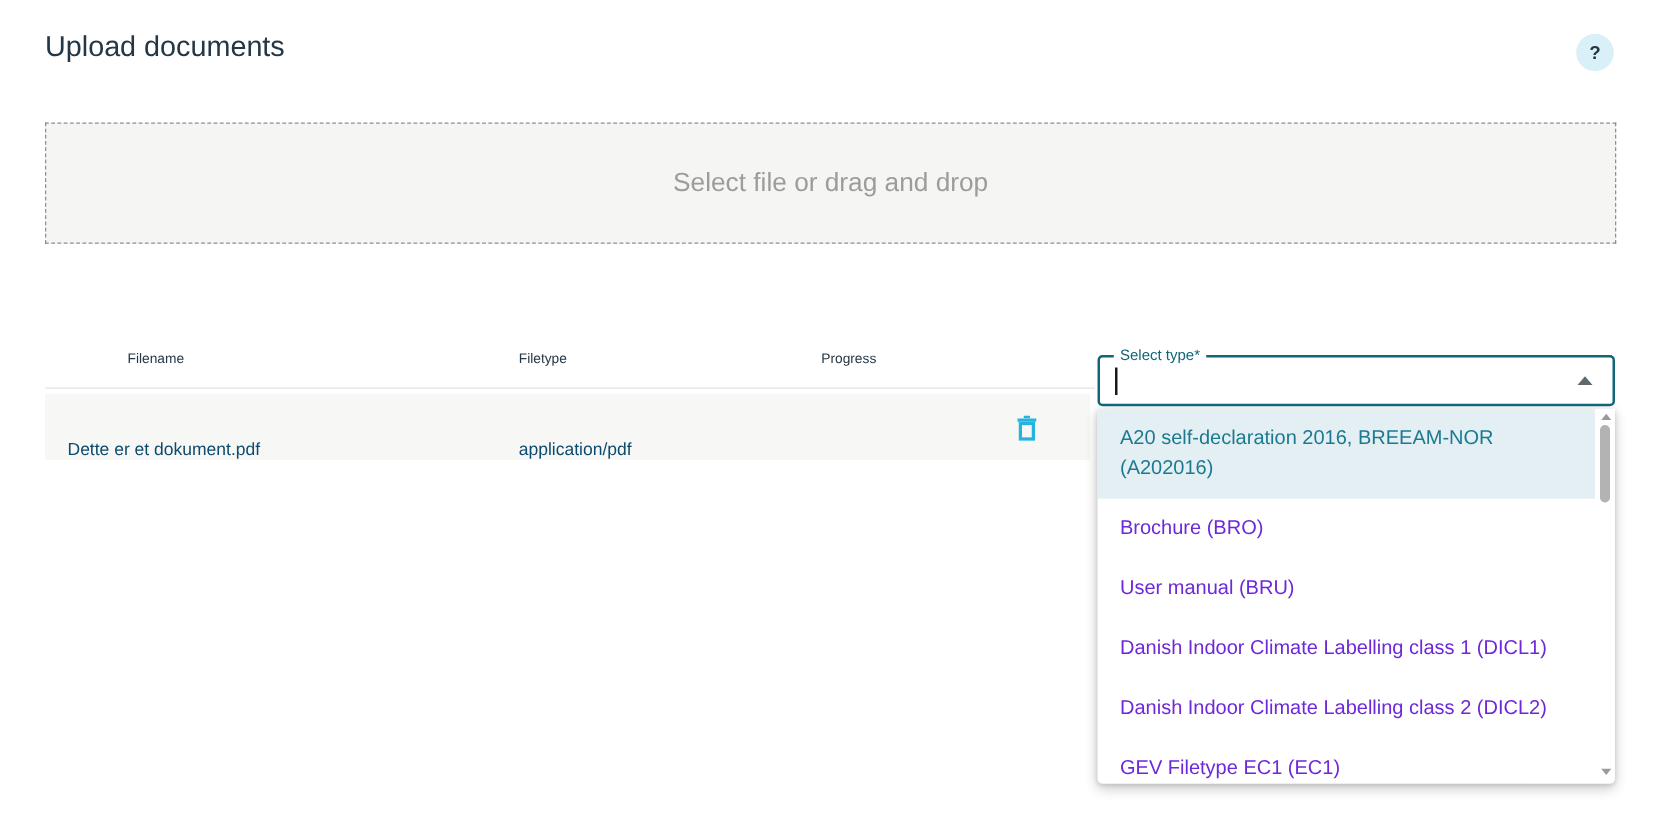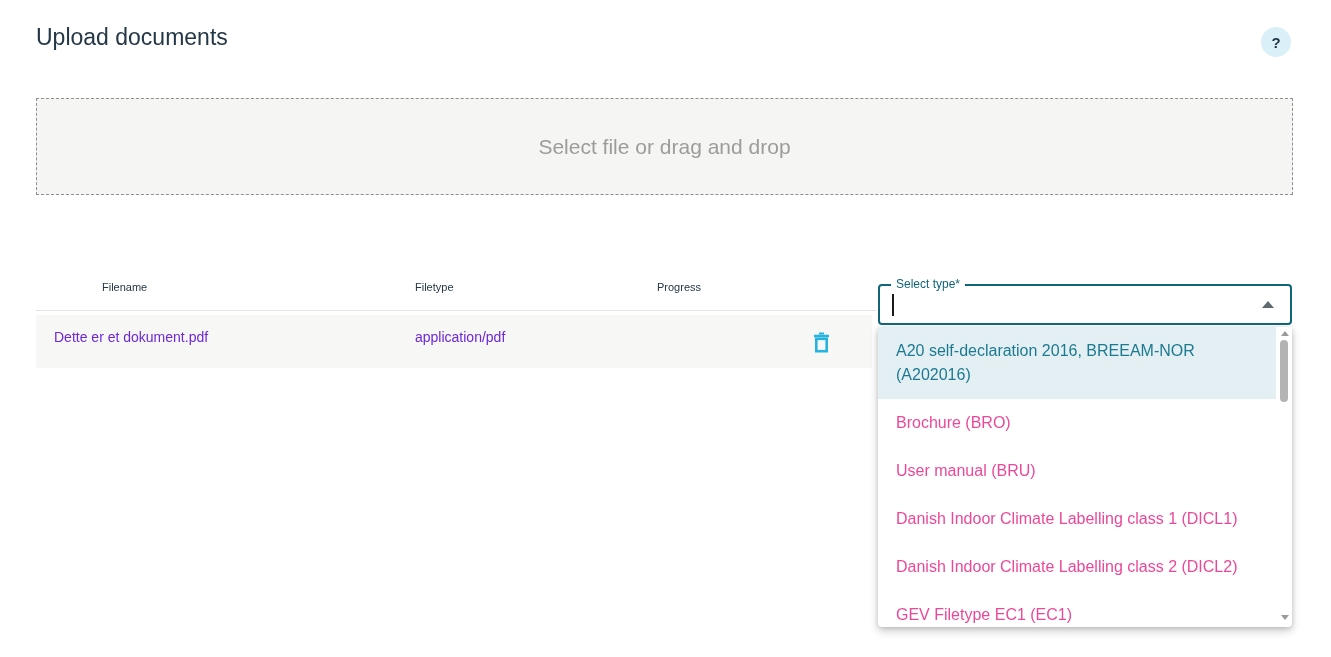--- a/index.html
+++ b/index.html
@@ -39,21 +39,21 @@
   .col-header.filetype { left: 415px; }
   .col-header.progress { left: 657px; }
   .header-line {
     position: absolute; left: 36px; top: 310px; width: 840px; height: 1px;
     background: #e4e4e3;
   }
   .file-row {
     position: absolute; left: 36px; top: 315px; width: 836px; height: 53px;
     background: #f7f7f5;
   }
-  .file-row .cell { position: absolute; top: 14px; font-size: 14px; color: #6d28d9; }
+  .file-row .cell { position: absolute; top: 36px; font-size: 14px; color: #0c4a6e; }
   .cell.filename { left: 18px; }
   .cell.filetype { left: 379px; }
   .trash-btn {
     position: absolute; left: 772px; top: 14px; width: 26px; height: 26px;
     color: #25b3e0; cursor: pointer;
     display: flex; align-items: center; justify-content: center;
     background: transparent; border: none; padding: 0;
   }
 
   
@@ -82,21 +82,21 @@
   
   .dropdown-panel {
     position: absolute; left: 878px; top: 327px; width: 414px; height: 300px;
     background: #ffffff; border-radius: 0 0 4px 4px; overflow: hidden;
     box-shadow: 0 4px 10px rgba(0,0,0,0.20), 0 1px 4px rgba(0,0,0,0.14);
     z-index: 2;
   }
   .options { position: absolute; left: 0; top: 0; right: 16px; }
   .option {
     padding: 12px 18px; font-size: 16px; line-height: 24px;
-    color: #ec4899; cursor: pointer;
+    color: #6d28d9; cursor: pointer;
   }
   .option.highlighted { background: #e4eff4; color: #1b7a90; }
 
   
   .scrollbar {
     position: absolute; right: 1px; top: 1px; width: 13px; height: 298px;
     cursor: pointer;
   }
   .sb-arrow-up {
     position: absolute; top: 3px; left: 3px; width: 0; height: 0;

